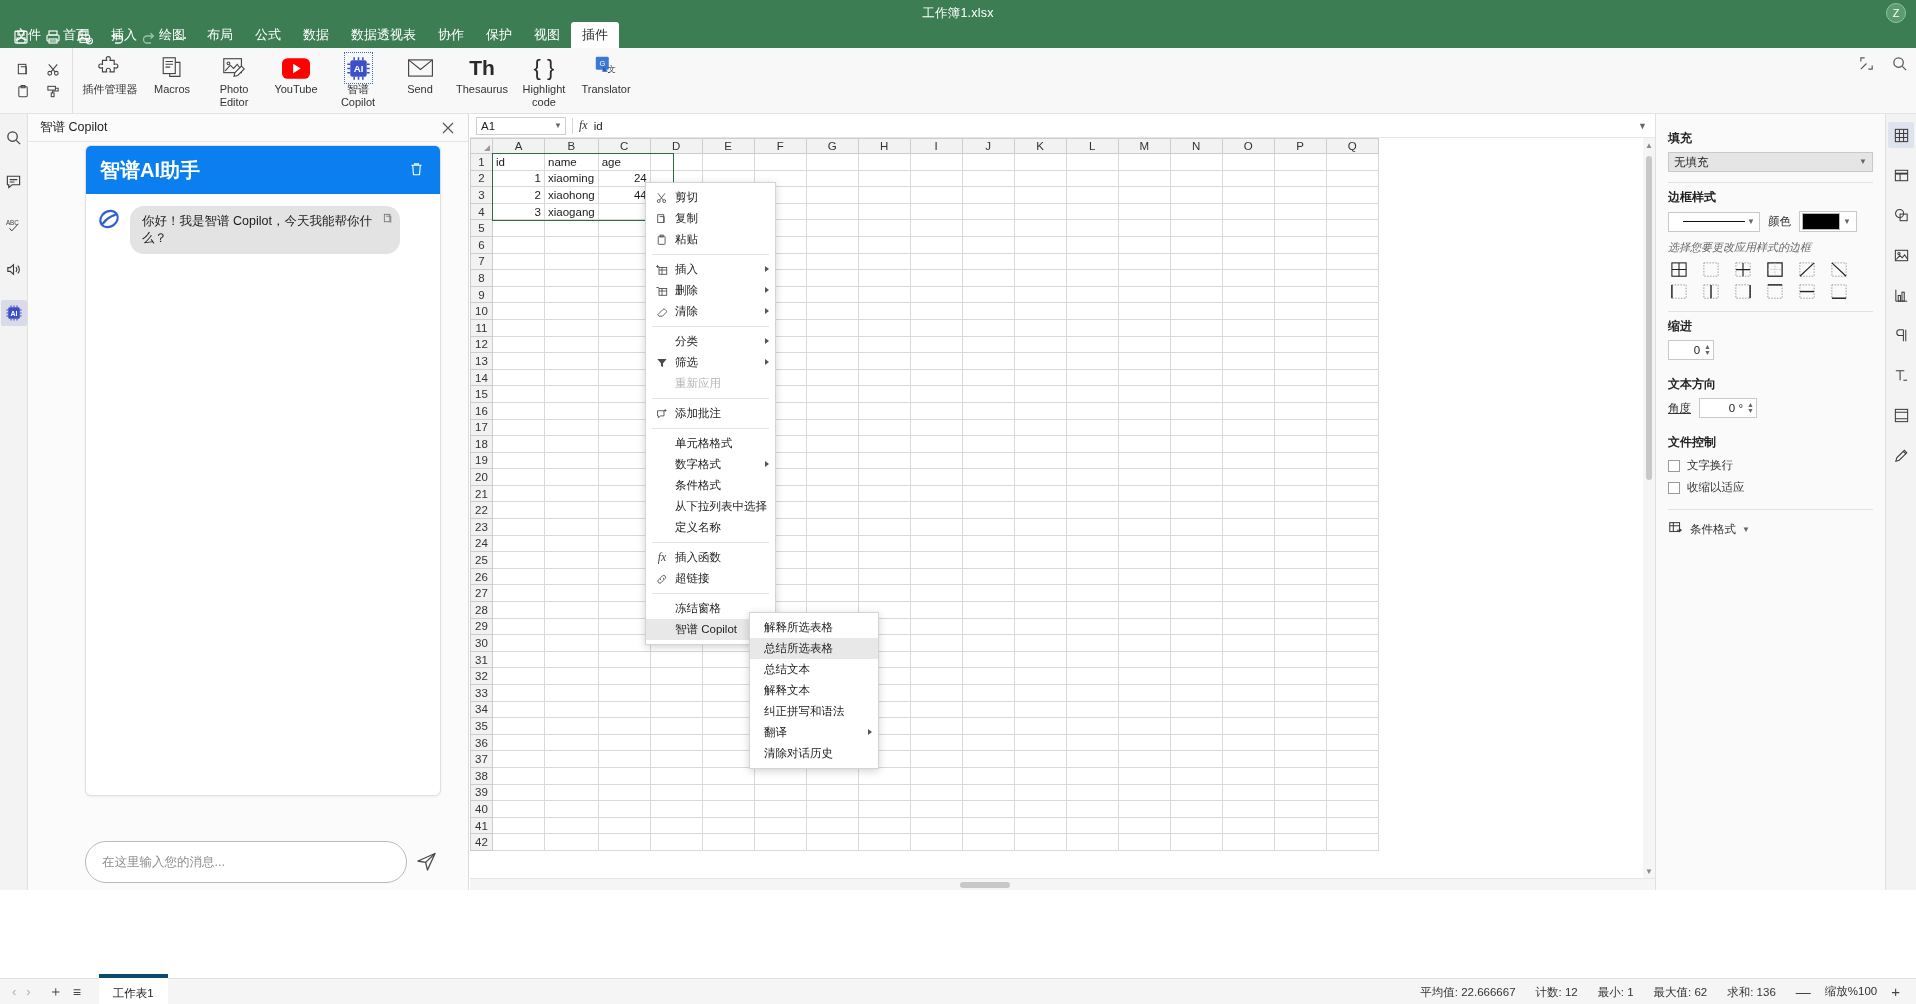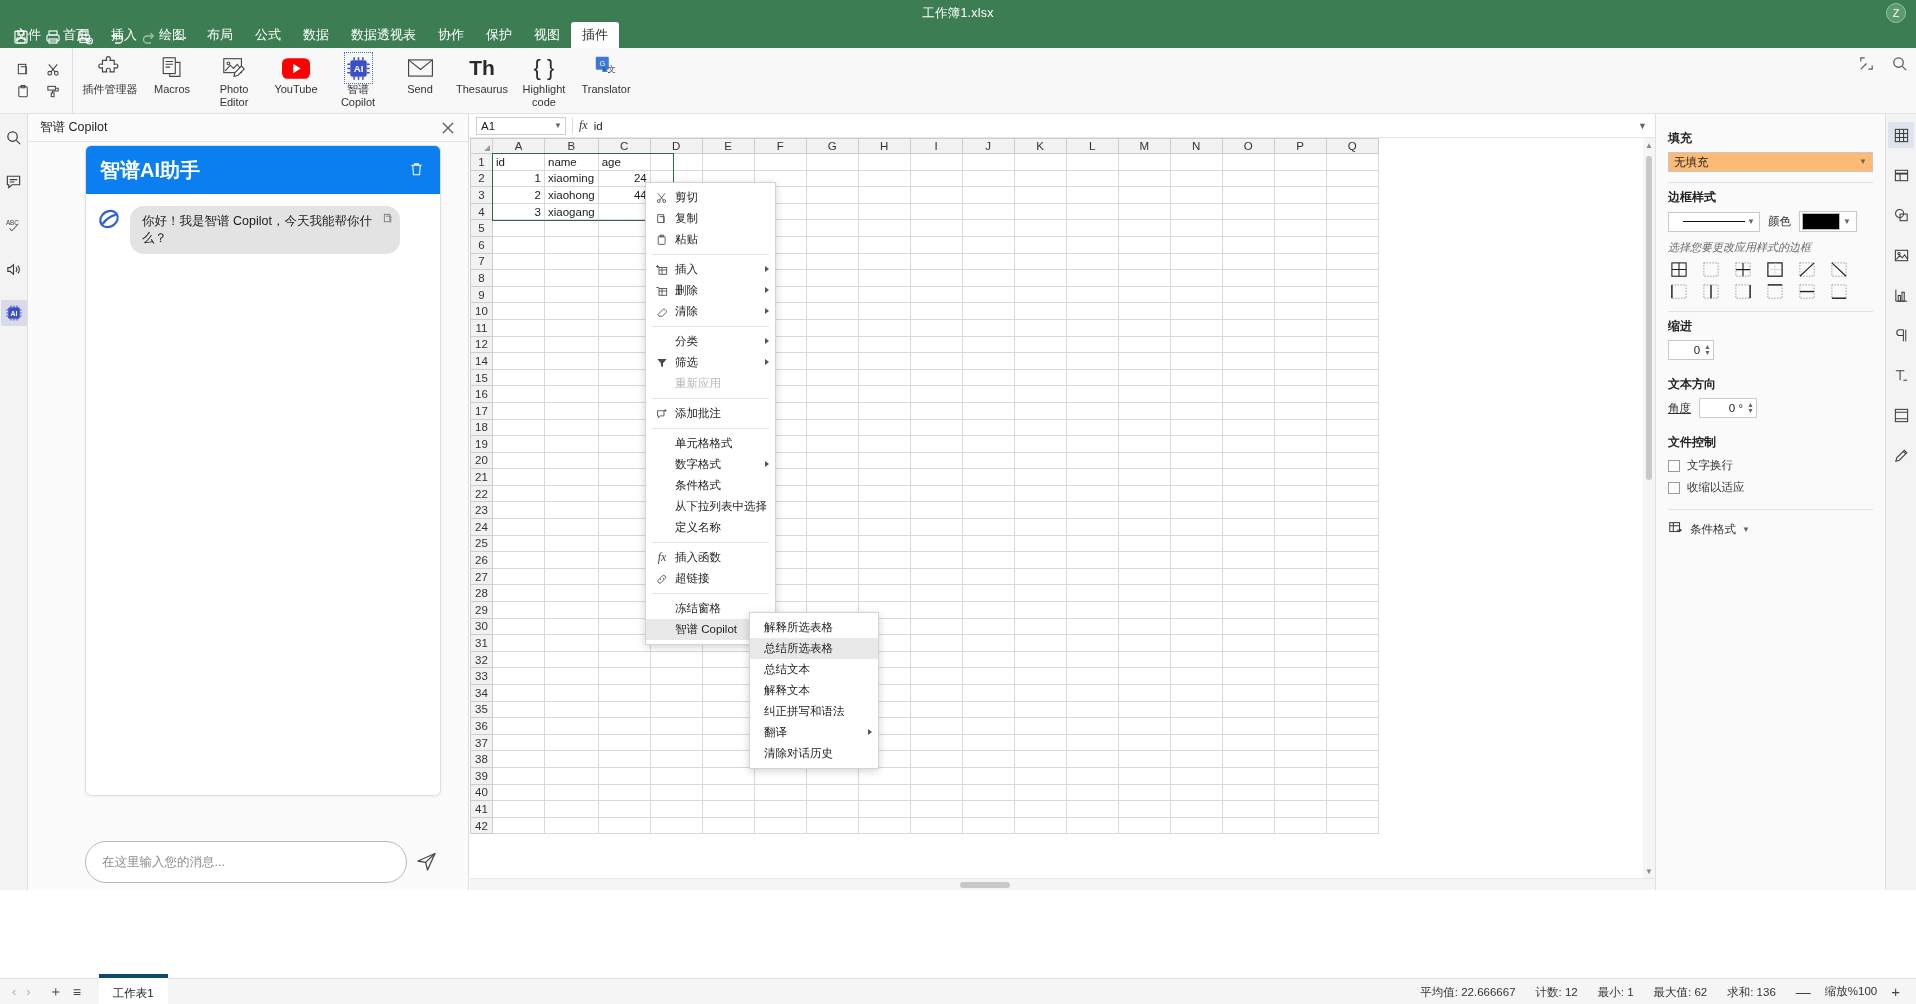--- a/index.html
+++ b/index.html
@@ -201,21 +201,21 @@
   }
   .submenu .mi { height:21px; padding-left:14px; }
 
   
   .fmt-panel {
     position:absolute; left:1655px; top:114px; width:230px; height:776px;
     background:#fafafa; border-left:1px solid #e0e0e0; padding:10px 12px; overflow:hidden;
   }
   .fp-title { font-size:12px; font-weight:bold; color:#222; margin:6px 0 5px; }
   .fp-select {
-    width:100%; height:20px; border:1px solid #c9c9c9; background:#fdba74; font-size:11.5px;
+    width:100%; height:20px; border:1px solid #c9c9c9; background:#e5e5e5; font-size:11.5px;
     color:#222; padding:0 5px; display:flex; align-items:center; position:relative;
   }
   .fp-select .sc { position:absolute; right:5px; top:4px; color:#666; font-size:8px; }
   .fp-hr { height:1px; background:#e2e2e2; margin:10px 0 2px; }
   .border-row { display:flex; align-items:center; gap:8px; margin-top:4px; }
   .line-select { width:92px; height:20px; border:1px solid #c9c9c9; background:#fff; position:relative; display:flex; align-items:center; justify-content:center; }
   .line-select .ln { width:62px; height:1px; background:#111; }
   .line-select .sc { position:absolute; right:4px; top:4px; color:#666; font-size:8px; }
   .color-label { font-size:11.5px; color:#333; }
   .color-swatch { width:38px; height:17px; background:#000; border:1px solid #b9b9b9; }
@@ -833,20 +833,40 @@
               <td></td>
               <td></td>
               <td></td>
               <td></td>
               <td></td>
               <td></td>
               <td></td>
               <td></td>
             </tr>
             <tr>
+              <td class="rowhdr">13</td>
+              <td></td>
+              <td></td>
+              <td></td>
+              <td></td>
+              <td></td>
+              <td></td>
+              <td></td>
+              <td></td>
+              <td></td>
+              <td></td>
+              <td></td>
+              <td></td>
+              <td></td>
+              <td></td>
+              <td></td>
+              <td></td>
+              <td></td>
+            </tr>
+            <tr>
               <td class="rowhdr">14</td>
               <td></td>
               <td></td>
               <td></td>
               <td></td>
               <td></td>
               <td></td>
               <td></td>
               <td></td>
               <td></td>

